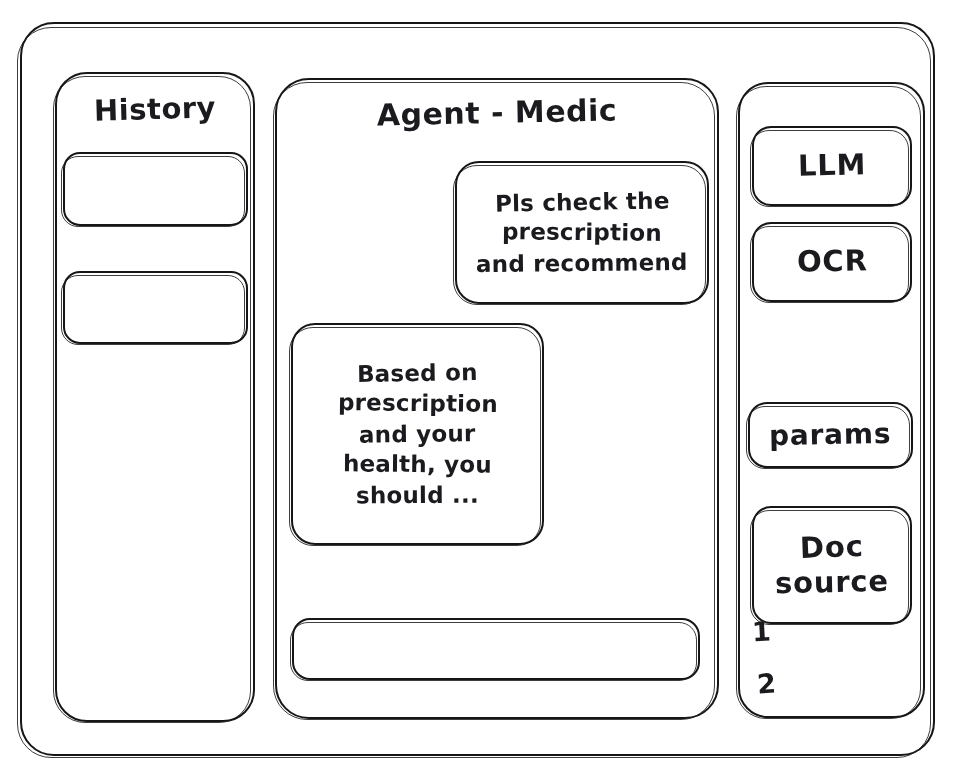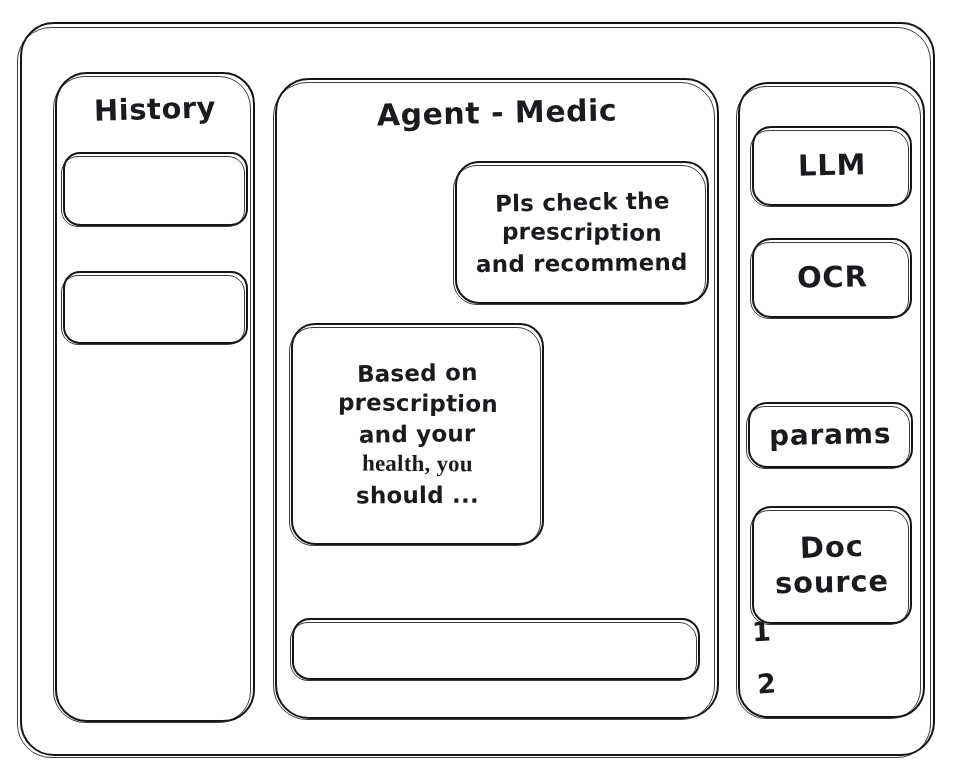--- a/index.html
+++ b/index.html
@@ -131,21 +131,21 @@
 
   #agent-bubble {
     left: 291px;
     top: 323px;
     width: 253px;
     height: 222px;
   }
   #agent-bubble .bubble-line:nth-child(1) { transform: rotate(-1deg); }
   #agent-bubble .bubble-line:nth-child(2) { transform: rotate(.7deg); }
   #agent-bubble .bubble-line:nth-child(3) { transform: rotate(-.8deg); }
-  #agent-bubble .bubble-line:nth-child(4) { transform: rotate(.5deg); font-family: Liberation Serif, serif; }
+  #agent-bubble .bubble-line:nth-child(4) { transform: rotate(.5deg); }
   #agent-bubble .bubble-line:nth-child(5) { transform: rotate(-.4deg); text-align: right; }
 
   #message-input {
     left: 292px;
     top: 618px;
     width: 408px;
     height: 62px;
     border-radius: 18px;
   }
 
@@ -169,21 +169,21 @@
   }
   .tool-label {
     font-size: 29px;
     font-weight: 700;
     letter-spacing: .8px;
     line-height: 1.22;
     white-space: nowrap;
   }
   #tool-llm   { left: 752px; top: 126px; width: 160px; height: 80px; }
   #tool-llm .tool-label { transform: rotate(-1.4deg); }
-  #tool-ocr   { left: 752px; top: 238px; width: 160px; height: 80px; }
+  #tool-ocr   { left: 752px; top: 222px; width: 160px; height: 80px; }
   #tool-ocr .tool-label { transform: rotate(-1deg); }
   #tool-params{ left: 748px; top: 402px; width: 165px; height: 66px; }
   #tool-params .tool-label { transform: rotate(-1.1deg); font-size: 28px; }
   #tool-docsource { left: 752px; top: 506px; width: 160px; height: 118px; }
   #tool-docsource .tool-label:nth-child(1) { transform: rotate(-2deg); }
   #tool-docsource .tool-label:nth-child(2) { transform: rotate(-1.2deg); }
 
   .doc-list-number {
     position: absolute;
     font-size: 27px;

